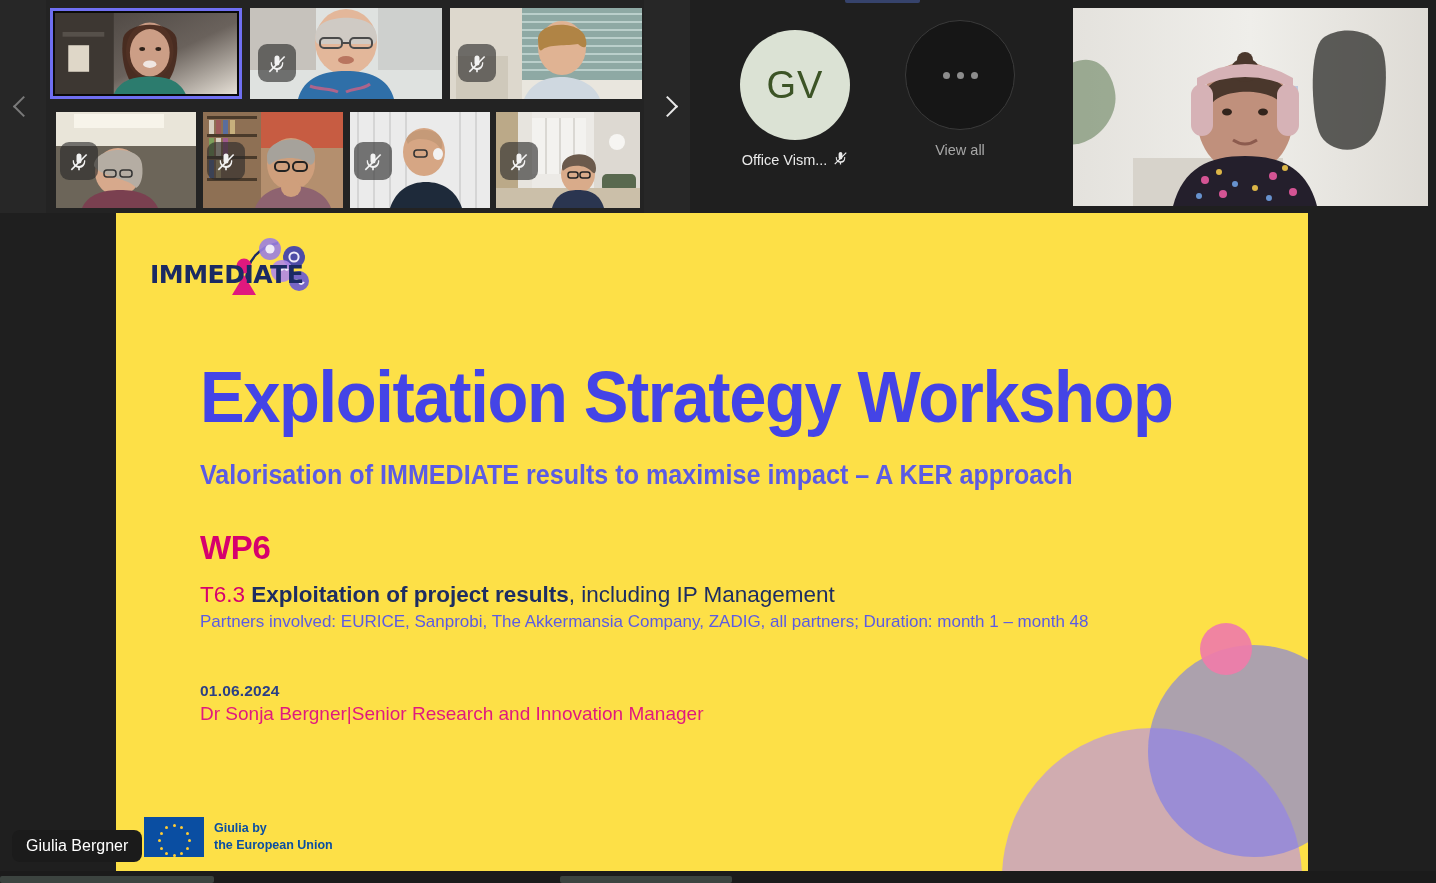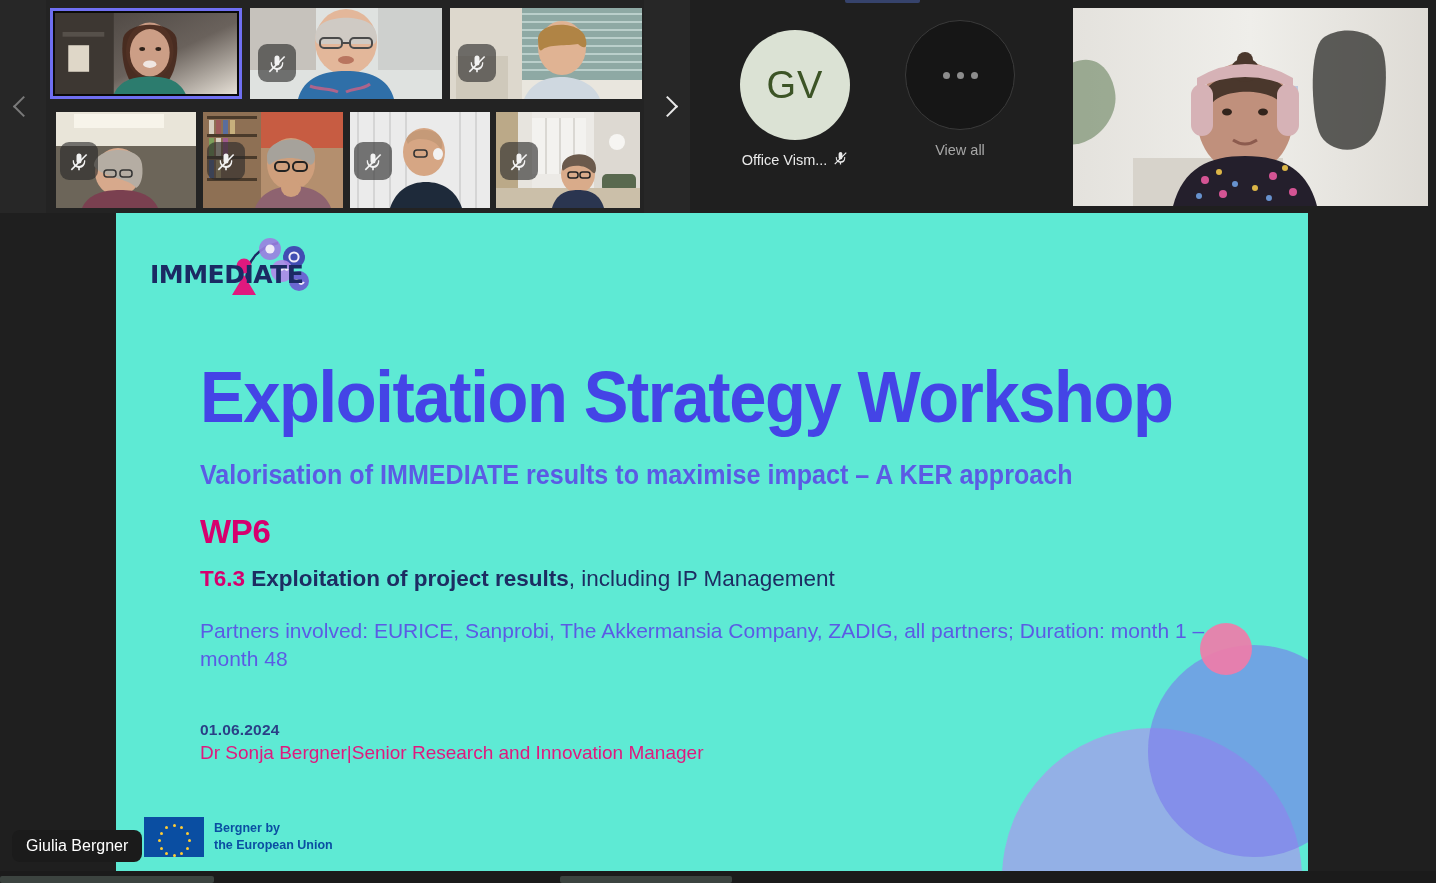--- a/index.html
+++ b/index.html
@@ -87,21 +87,21 @@
 
   
   .hero-video{
     position:absolute; left:1073px; top:8px; width:355px; height:198px;
     overflow:hidden; background:#222;
   }
 
   
   .slide{
     position:absolute; left:116px; top:213px; width:1192px; height:658px;
-    background:#5eead4; overflow:hidden;
+    background:#fde047; overflow:hidden;
   }
   .deco{ position:absolute; border-radius:50%; }
   .deco.pink  { width:52px;  height:52px;  right:56px;  top:410px; background:#ef7ca9; opacity:.92; }
   .deco.blue  { width:212px; height:212px; right:-52px; top:432px; background:#7b7bec; opacity:.62; }
   .deco.purple{ width:300px; height:300px; right:6px;   top:515px; background:#b58cf0; opacity:.62; }
 
   
   .logo{ position:absolute; left:34px; top:22px; width:170px; height:62px; }
   .logo-text{
     position:absolute; left:0; bottom:8px;
@@ -119,31 +119,31 @@
     white-space:nowrap;
   }
   .subtitle{
     margin-top:26px;
     font-family:"Liberation Sans Narrow","Liberation Sans",sans-serif;
     font-size:27px; font-weight:bold; color:#5b5be4;
     transform:scaleX(.93); transform-origin:left center;
     white-space:nowrap;
   }
   .wp{
-    margin-top:22px;
+    margin-top:38px;
     font-size:33px; font-weight:bold; color:#d6006e;
     letter-spacing:-.3px;
   }
   .task{
     margin-top:14px; font-size:22.5px; color:#1d2d62; line-height:1.2;
   }
-  .task .tno{ color:#d6006e; font-weight:bold; }
+  .task .tno{ color:#d6006e; font-weight:normal; }
   .task .tb{ font-weight:bold; }
   .partners{
-    margin-top:25px; font-size:21px; color:#5b5be4; line-height:1.33;
+    margin-top:3px; font-size:17px; color:#5b5be4; line-height:1.33;
     max-width:1060px; position:relative; z-index:2;
   }
   .meta{ margin-top:48px; }
   .meta .date{ font-size:15.5px; font-weight:bold; color:#2a3f86; letter-spacing:.2px; }
   .meta .who{ margin-top:3px; font-size:19px; color:#e0197e; }
   .meta .org{ margin-top:14px; font-size:19px; color:#e0197e; }
 
   
   .eu-badge{
     position:absolute; left:28px; bottom:14px;
@@ -505,21 +505,21 @@
         <span class="star" style="left:41.5px;top:29.5px"></span>
         <span class="star" style="left:36px;top:35px"></span>
         <span class="star" style="left:28.5px;top:37px"></span>
         <span class="star" style="left:21px;top:35px"></span>
         <span class="star" style="left:15.5px;top:29.5px"></span>
         <span class="star" style="left:13.5px;top:22px"></span>
         <span class="star" style="left:15.5px;top:14.5px"></span>
         <span class="star" style="left:21px;top:9px"></span>
       </div>
       <div class="eu-text">
-        <div>Bergner by</div>
+        <div>Giulia by</div>
         <div>the European Union</div>
       </div>
     </div>
 
   </div>
 
   <div class="name-label">Giulia Bergner</div>
 
   <div class="bottombar">
     <div class="hint" style="left:0;width:214px;"></div>

